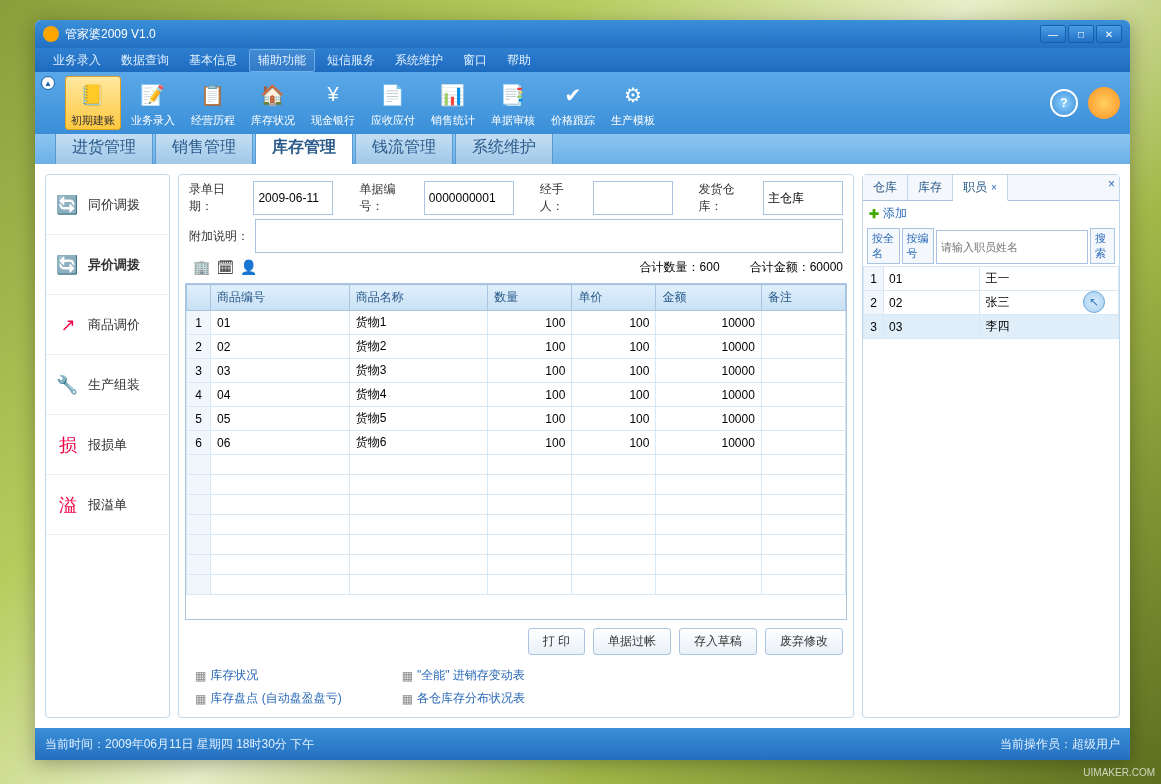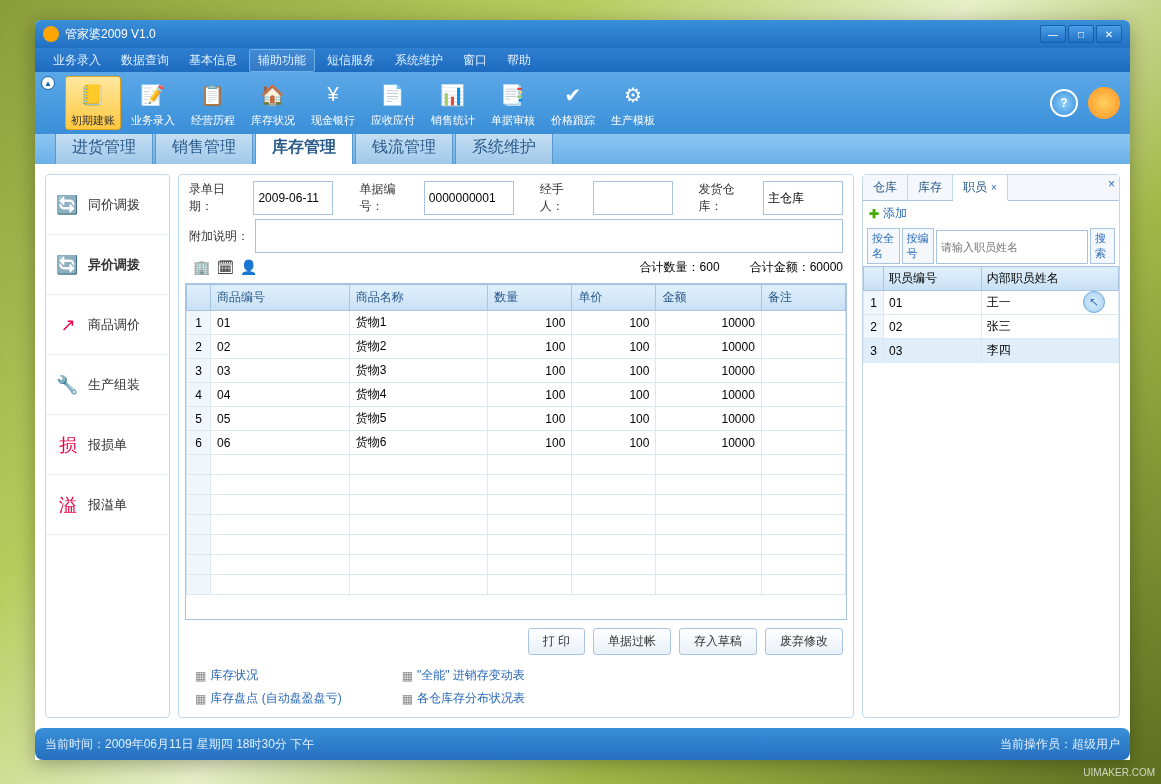--- a/index.html
+++ b/index.html
@@ -61,21 +61,21 @@
 .search-row { display: flex; gap: 2px; padding: 2px 4px; align-items: flex-end; }
 .search-row .sbtn { border: 1px solid #a8c4e0; padding: 2px 4px; font-size: 11px; color: #2a6ab8; cursor: pointer; background: #f4f8fc; }
 .search-row input { flex: 1; border: 1px solid #a8c4e0; height: 20px; padding: 16px 4px; font-size: 11px; }
 .rgrid { flex: 1; overflow: auto; }
 .rgrid table { width: 100%; border-collapse: collapse; }
 .rgrid th { background: linear-gradient(to bottom,#e0f0fc,#c8e0f4); border: 1px solid #a8c4e0; padding: 3px 5px; text-align: left; font-weight: normal; font-size: 12px; }
 .rgrid td { border: 1px solid #d8e8f4; padding: 3px 5px; font-size: 12px; }
 .rgrid td.rownum { background: #f0f6fc; text-align: center; width: 20px; }
 .rgrid tr.sel td { background: #e0eefa; }
 .cursor-badge { position: absolute; right: 14px; top: 116px; width: 22px; height: 22px; border-radius: 50%; background: radial-gradient(#d8ecfc,#a8d0f0); border: 1px solid #6aa8e0; display: flex; align-items: center; justify-content: center; color: #3a7ac0; font-size: 12px; }
-.statusbar { height: 22px; background: linear-gradient(to bottom,#3a8fd8,#246fbf); color: #e0f0ff; display: flex; align-items: center; padding: 16px 10px; font-size: 12px; border-radius: 8px; }
+.statusbar { height: 22px; background: linear-gradient(to bottom,#3a8fd8,#246fbf); color: #e0f0ff; display: flex; align-items: center; padding: 16px 10px; font-size: 12px; }
 .statusbar .right { margin-left: auto; }
 .watermark { position: absolute; right: 6px; bottom: 6px; color: rgba(255,255,255,0.7); font-size: 10px; }
 </style>
 </head>
 <body>
 
 <div class="window">
   <div class="titlebar">
     <div class="icon"></div>
     <div class="title">管家婆2009 V1.0</div>
@@ -381,25 +381,20 @@
         </div>
       <div class="search-row">
         <span class="sbtn">按全名</span>
         <span class="sbtn">按编号</span>
         <input placeholder="请输入职员姓名" style="">
         <span class="sbtn">搜索</span>
       </div>
       <div class="rgrid">
         <table id="rgrid">
             <tbody>
-              <tr>
-                <th></th>
-                <th>职员编号</th>
-                <th>内部职员姓名</th>
-              </tr>
               <tr class="">
                 <td class="rownum">1</td>
                 <td>01</td>
                 <td>王一</td>
               </tr>
               <tr class="">
                 <td class="rownum">2</td>
                 <td>02</td>
                 <td>张三</td>
               </tr>

